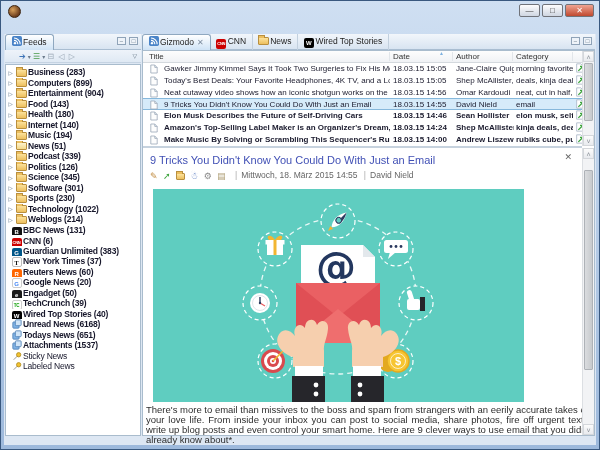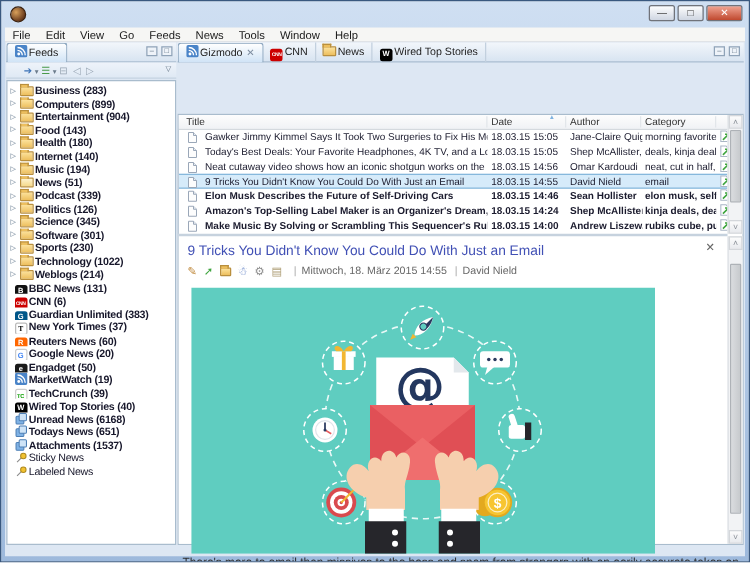--- a/index.html
+++ b/index.html
@@ -51,21 +51,21 @@
   .lb{display:inline-block;width:10px;height:10px;font-weight:bold;font-size:6px;line-height:10px;
       font-family:"Liberation Sans",sans-serif;text-align:center;border-radius:2px;vertical-align:-1px;color:#fff;}
   .ic-folder{display:inline-block;width:11px;height:8px;background:linear-gradient(#fce29c,#edbf5e);
              border:1px solid #b98f3e;border-radius:1px;position:relative;vertical-align:-1px;}
   .ic-folder::before{content:"";position:absolute;top:-3px;left:-1px;width:5px;height:2px;background:#edbf5e;
              border:1px solid #b98f3e;border-bottom:none;}
   .ic-folder.open{background:linear-gradient(#fdf3cf,#f5d98a);}
   
   .main{position:absolute;left:138px;top:0;right:1px;bottom:1px;}
   .main .tabrow{z-index:2;}
-  .panel{position:absolute;left:0;top:16px;right:0;bottom:8px;background:#fff;border:1px solid #a9bccd;margin-top:41px;}
+  .panel{position:absolute;left:0;top:16px;right:0;bottom:8px;background:#fff;border:1px solid #a9bccd;}
   .thead{position:absolute;left:0;top:0;right:12px;height:12px;border-bottom:1px solid #d4d9de;
          background:linear-gradient(#fdfdfd,#f0f2f5);font-size:8px;color:#333;}
   .th{position:absolute;top:1px;}
   .colsep{position:absolute;top:1px;bottom:1px;width:1px;background:#e2e6ea;}
   .sortmark{position:absolute;font-size:5px;color:#7fb2e0;top:-1px;}
   .rows{position:absolute;left:0;top:12px;right:12px;height:83px;overflow:hidden;}
   .row{position:absolute;left:0;right:0;height:11.8px;font-size:8px;line-height:11.8px;color:#1b1b2e;
        white-space:nowrap;}
   .row.unread{font-weight:bold;}
   .row.selected{background:#d6ebfa;border-top:1px solid #86b8dc;border-bottom:1px solid #86b8dc;}
@@ -103,21 +103,20 @@
 
   <div class="titlebar">
     <span class="appicon"></span>
     <span class="winbtns">
       <span class="wb">—</span>
       <span class="wb">□</span>
       <span class="wb close">✕</span>
     </span>
   </div>
 
-  <div class="menubar" id="menubar"><span class="menu-item">File</span><span class="menu-item">Edit</span><span class="menu-item">View</span><span class="menu-item">Go</span><span class="menu-item">Feeds</span><span class="menu-item">News</span><span class="menu-item">Tools</span><span class="menu-item">Window</span><span class="menu-item">Help</span></div>
 
   <div class="workspace">
 
     <div class="sidebar">
       <div class="tabrow">
         <div class="tab active">
           <span class="tic" id="feeds-tab-icon"><svg class="icsvg" viewBox="0 0 12 12">
                 <rect width="12" height="12" rx="2" fill="#4a84c8"></rect>
                 <circle cx="3.6" cy="8.6" r="1.4" fill="#fff"></circle>
                 <path d="M2.4 5.2a4.6 4.6 0 0 1 4.6 4.6" fill="none" stroke="#fff" stroke-width="1.3"></path>
@@ -153,26 +152,20 @@
           <div class="trow bold"><span class="chev">▷</span><span class="tic"><span class="ic-folder"></span></span><span>Sports (230)</span></div>
           <div class="trow bold"><span class="chev">▷</span><span class="tic"><span class="ic-folder"></span></span><span>Technology (1022)</span></div>
           <div class="trow bold"><span class="chev">▷</span><span class="tic"><span class="ic-folder"></span></span><span>Weblogs (214)</span></div>
           <div class="trow bold"><span class="noch"></span><span class="tic"><span class="lb" style="background:#111;color:#fff;">B</span></span><span>BBC News (131)</span></div>
           <div class="trow bold"><span class="noch"></span><span class="tic"><span class="lb" style="background:#c00;color:#fff;font-size:4px;letter-spacing:-0.3px;">CNN</span></span><span>CNN (6)</span></div>
           <div class="trow bold"><span class="noch"></span><span class="tic"><span class="lb" style="background:#005689;color:#fff;">G</span></span><span>Guardian Unlimited (383)</span></div>
           <div class="trow bold"><span class="noch"></span><span class="tic"><span class="lb" style="background:#fff;color:#000;border:1px solid #bbb;font-family:'Liberation Serif',serif;">T</span></span><span>New York Times (37)</span></div>
           <div class="trow bold"><span class="noch"></span><span class="tic"><span class="lb" style="background:#f60;color:#fff;">R</span></span><span>Reuters News (60)</span></div>
           <div class="trow bold"><span class="noch"></span><span class="tic"><span class="lb" style="background:#fff;color:#4285f4;border:1px solid #ccc;">G</span></span><span>Google News (20)</span></div>
           <div class="trow bold"><span class="noch"></span><span class="tic"><span class="lb" style="background:#1a1a1a;color:#fff;">e</span></span><span>Engadget (50)</span></div>
-          <div class="trow bold"><span class="noch"></span><span class="tic"><svg class="icsvg" viewBox="0 0 12 12">
-                <rect width="12" height="12" rx="2" fill="#4a84c8"></rect>
-                <circle cx="3.6" cy="8.6" r="1.4" fill="#fff"></circle>
-                <path d="M2.4 5.2a4.6 4.6 0 0 1 4.6 4.6" fill="none" stroke="#fff" stroke-width="1.3"></path>
-                <path d="M2.4 2.4a7.4 7.4 0 0 1 7.4 7.4" fill="none" stroke="#fff" stroke-width="1.3"></path>
-              </svg></span><span>MarketWatch (19)</span></div>
           <div class="trow bold"><span class="noch"></span><span class="tic"><span class="lb" style="background:#fff;color:#0a9e01;border:1px solid #ccc;font-size:4.5px;">TC</span></span><span>TechCrunch (39)</span></div>
           <div class="trow bold"><span class="noch"></span><span class="tic"><span class="lb" style="background:#000;color:#fff;">W</span></span><span>Wired Top Stories (40)</span></div>
           <div class="trow bold"><span class="noch"></span><span class="tic"><svg class="icsvg" viewBox="0 0 12 12">
                 <rect x="1" y="3.5" width="7.5" height="7.5" rx="1" fill="#7fb2e5" stroke="#4d7fb5"></rect>
                 <rect x="4" y="1" width="7" height="7" rx="1" fill="#cfe4f7" stroke="#4d7fb5"></rect>
               </svg></span><span>Unread News (6168)</span></div>
           <div class="trow bold"><span class="noch"></span><span class="tic"><svg class="icsvg" viewBox="0 0 12 12">
                 <rect x="1" y="3.5" width="7.5" height="7.5" rx="1" fill="#7fb2e5" stroke="#4d7fb5"></rect>
                 <rect x="4" y="1" width="7" height="7" rx="1" fill="#cfe4f7" stroke="#4d7fb5"></rect>
               </svg></span><span>Todays News (651)</span></div>

